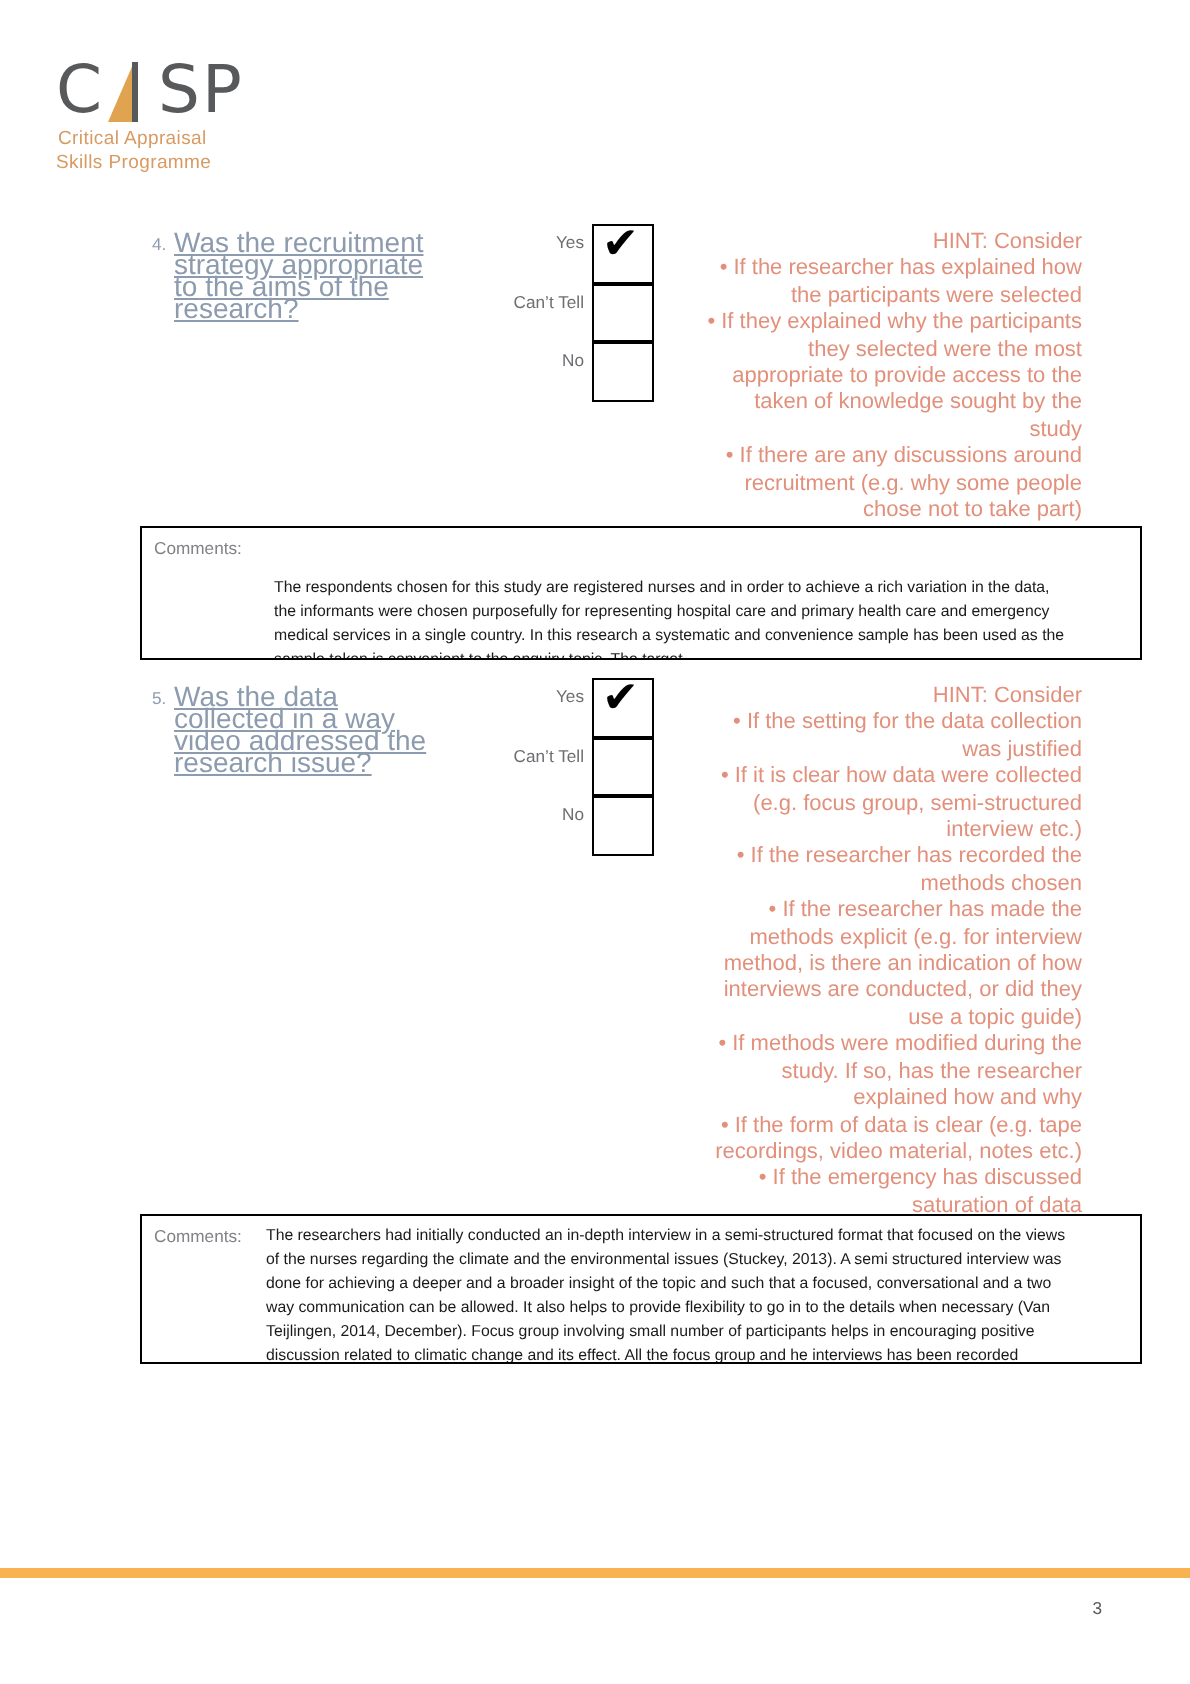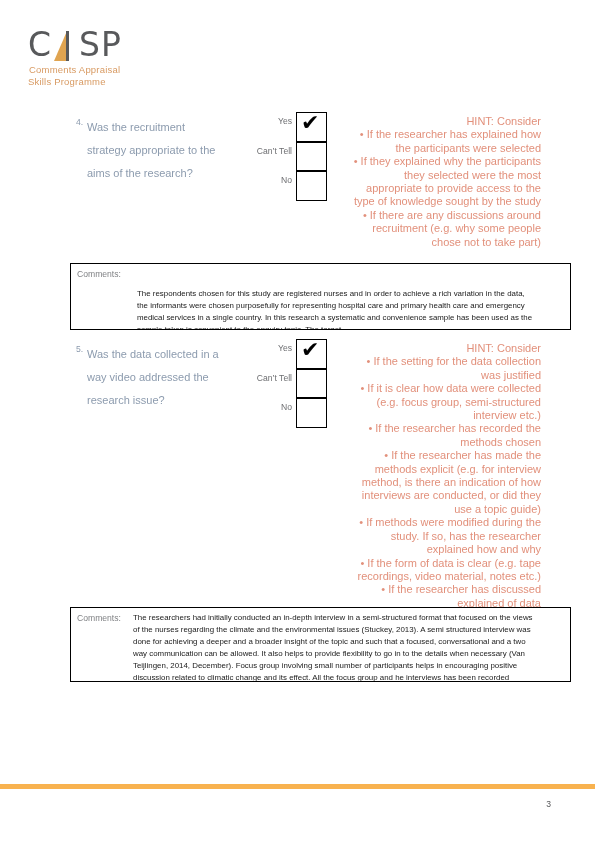--- a/index.html
+++ b/index.html
@@ -88,23 +88,24 @@
     top: 4px;
     font-size: 8.6px;
     line-height: 13.6px;
     color: #8c9bae;
   }
   .q-text {
     position: absolute;
     left: 87px;
     top: 4px;
     width: 135px;
-    font-size: 11px;
-    line-height: 23px;
+    font-size: 14px;
+    line-height: 11px;
     color: #8c9bae;
+    text-decoration: underline;
   }
 
   
   .answer-group { position: absolute; left: 240px; top: 0px; width: 92px; }
   .answer-row {
     position: relative;
     height: 29.5px;
   }
   .answer-label {
     position: absolute;
@@ -213,21 +214,21 @@
 <div id="logo-block">
   <div id="logo-word">
     <span class="logo-letter" id="logo-c">C</span>
     <span id="logo-a-wrap">
       <span id="logo-a-tri"></span>
       <span id="logo-a-bar"></span>
     </span>
     <span class="logo-letter" id="logo-s">S</span>
     <span class="logo-letter" id="logo-p">P</span>
   </div>
-  <div class="logo-sub" id="logo-sub1">Comments Appraisal</div>
+  <div class="logo-sub" id="logo-sub1">Critical Appraisal</div>
   <div class="logo-sub" id="logo-sub2">Skills Programme</div>
 </div>
 
 <div class="question-block" id="q4-block">
 
   <span class="q-number">4.</span>
   <div class="q-text">Was the recruitment strategy appropriate to the aims of the research?</div>
 
   <div class="answer-group">
     <div class="answer-row">
@@ -246,21 +247,21 @@
       <span class="answer-label">No</span>
       <div class="answer-box">
         <span class="tick"></span>
       </div>
     </div>
   </div>
 
   <div class="hint">
     <span class="hint-title">HINT: Consider</span>
     <span class="hint-item">•  If the researcher has explained how the participants were selected</span>
-    <span class="hint-item">•  If they explained why the participants they selected were the most appropriate to provide access to the type of knowledge sought by the study</span>
+    <span class="hint-item">•  If they explained why the participants they selected were the most appropriate to provide access to the taken of knowledge sought by the study</span>
     <span class="hint-item">• If there are any discussions around recruitment (e.g. why some people chose not to take part)</span>
   </div>
 </div>
 
 <div class="comments-box" id="q4-comments">
   <span class="comments-label">Comments:</span>
   <div class="comments-body">The respondents chosen for this study are registered nurses and in order to achieve a rich variation in the data, the informants were chosen purposefully for representing hospital care and primary health care and emergency medical services in a single country. In this research a systematic and convenience sample has been used as the sample taken is convenient to the enquiry topic. The target</div>
 </div>
 
 <div class="question-block" id="q5-block">
@@ -290,21 +291,21 @@
   </div>
 
   <div class="hint">
     <span class="hint-title">HINT: Consider</span>
     <span class="hint-item">• If the setting for the data collection was justified</span>
     <span class="hint-item">• If it is clear how data were collected (e.g. focus group, semi-structured interview etc.)</span>
     <span class="hint-item">• If the researcher has recorded the methods chosen</span>
     <span class="hint-item">• If the researcher has made the methods explicit (e.g. for interview method, is there an indication of how interviews are conducted, or did they use a topic guide)</span>
     <span class="hint-item">• If methods were modified during the study. If so, has the researcher explained how and why</span>
     <span class="hint-item">• If the form of data is clear (e.g. tape recordings, video material, notes etc.)</span>
-    <span class="hint-item">•   If the researcher has discussed explained of data</span>
+    <span class="hint-item">•   If the emergency has discussed saturation of data</span>
   </div>
 </div>
 
 <div class="comments-box" id="q5-comments">
   <span class="comments-label">Comments:</span>
   <div class="comments-body">The researchers had initially conducted an in-depth interview in a semi-structured format that focused on the views of the nurses regarding the climate and the environmental issues (Stuckey, 2013). A semi structured interview was done for achieving a deeper and a broader insight of the topic and such that a focused, conversational and a two way communication can be allowed. It also helps to provide flexibility to go in to the details when necessary (Van Teijlingen, 2014, December). Focus group involving small number of participants helps in encouraging positive discussion related to climatic change and its effect.  All the focus group and he interviews has been recorded digitally. Digital</div>
 </div>
 
 <div id="footer-bar"></div>
 <div id="page-number">3</div>

